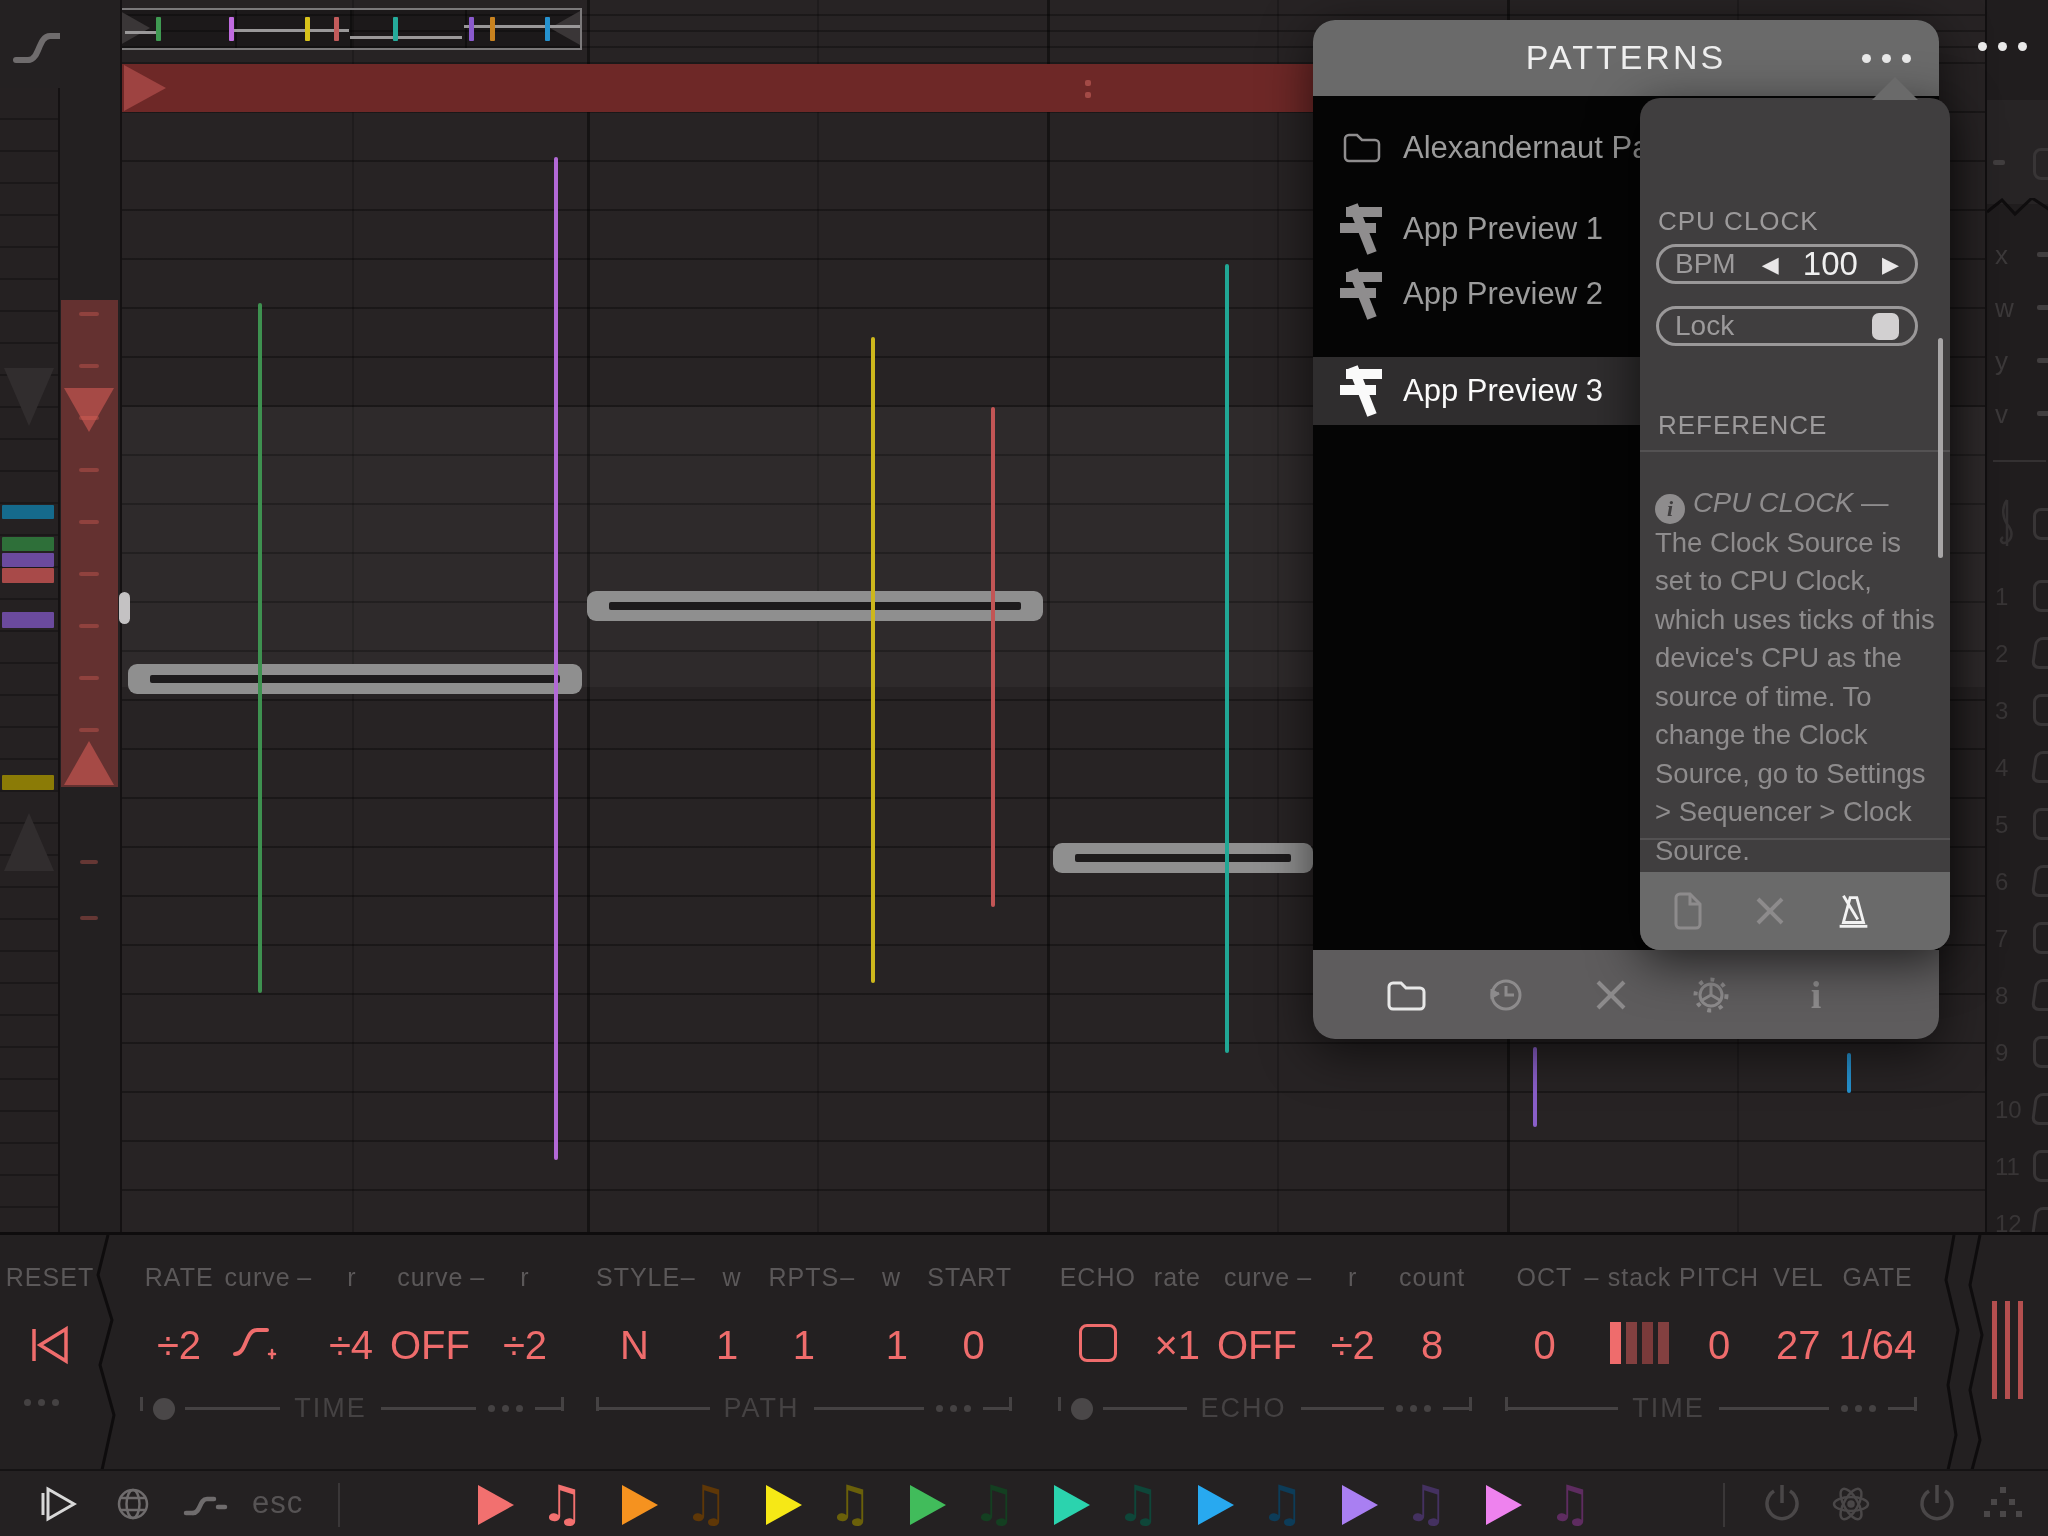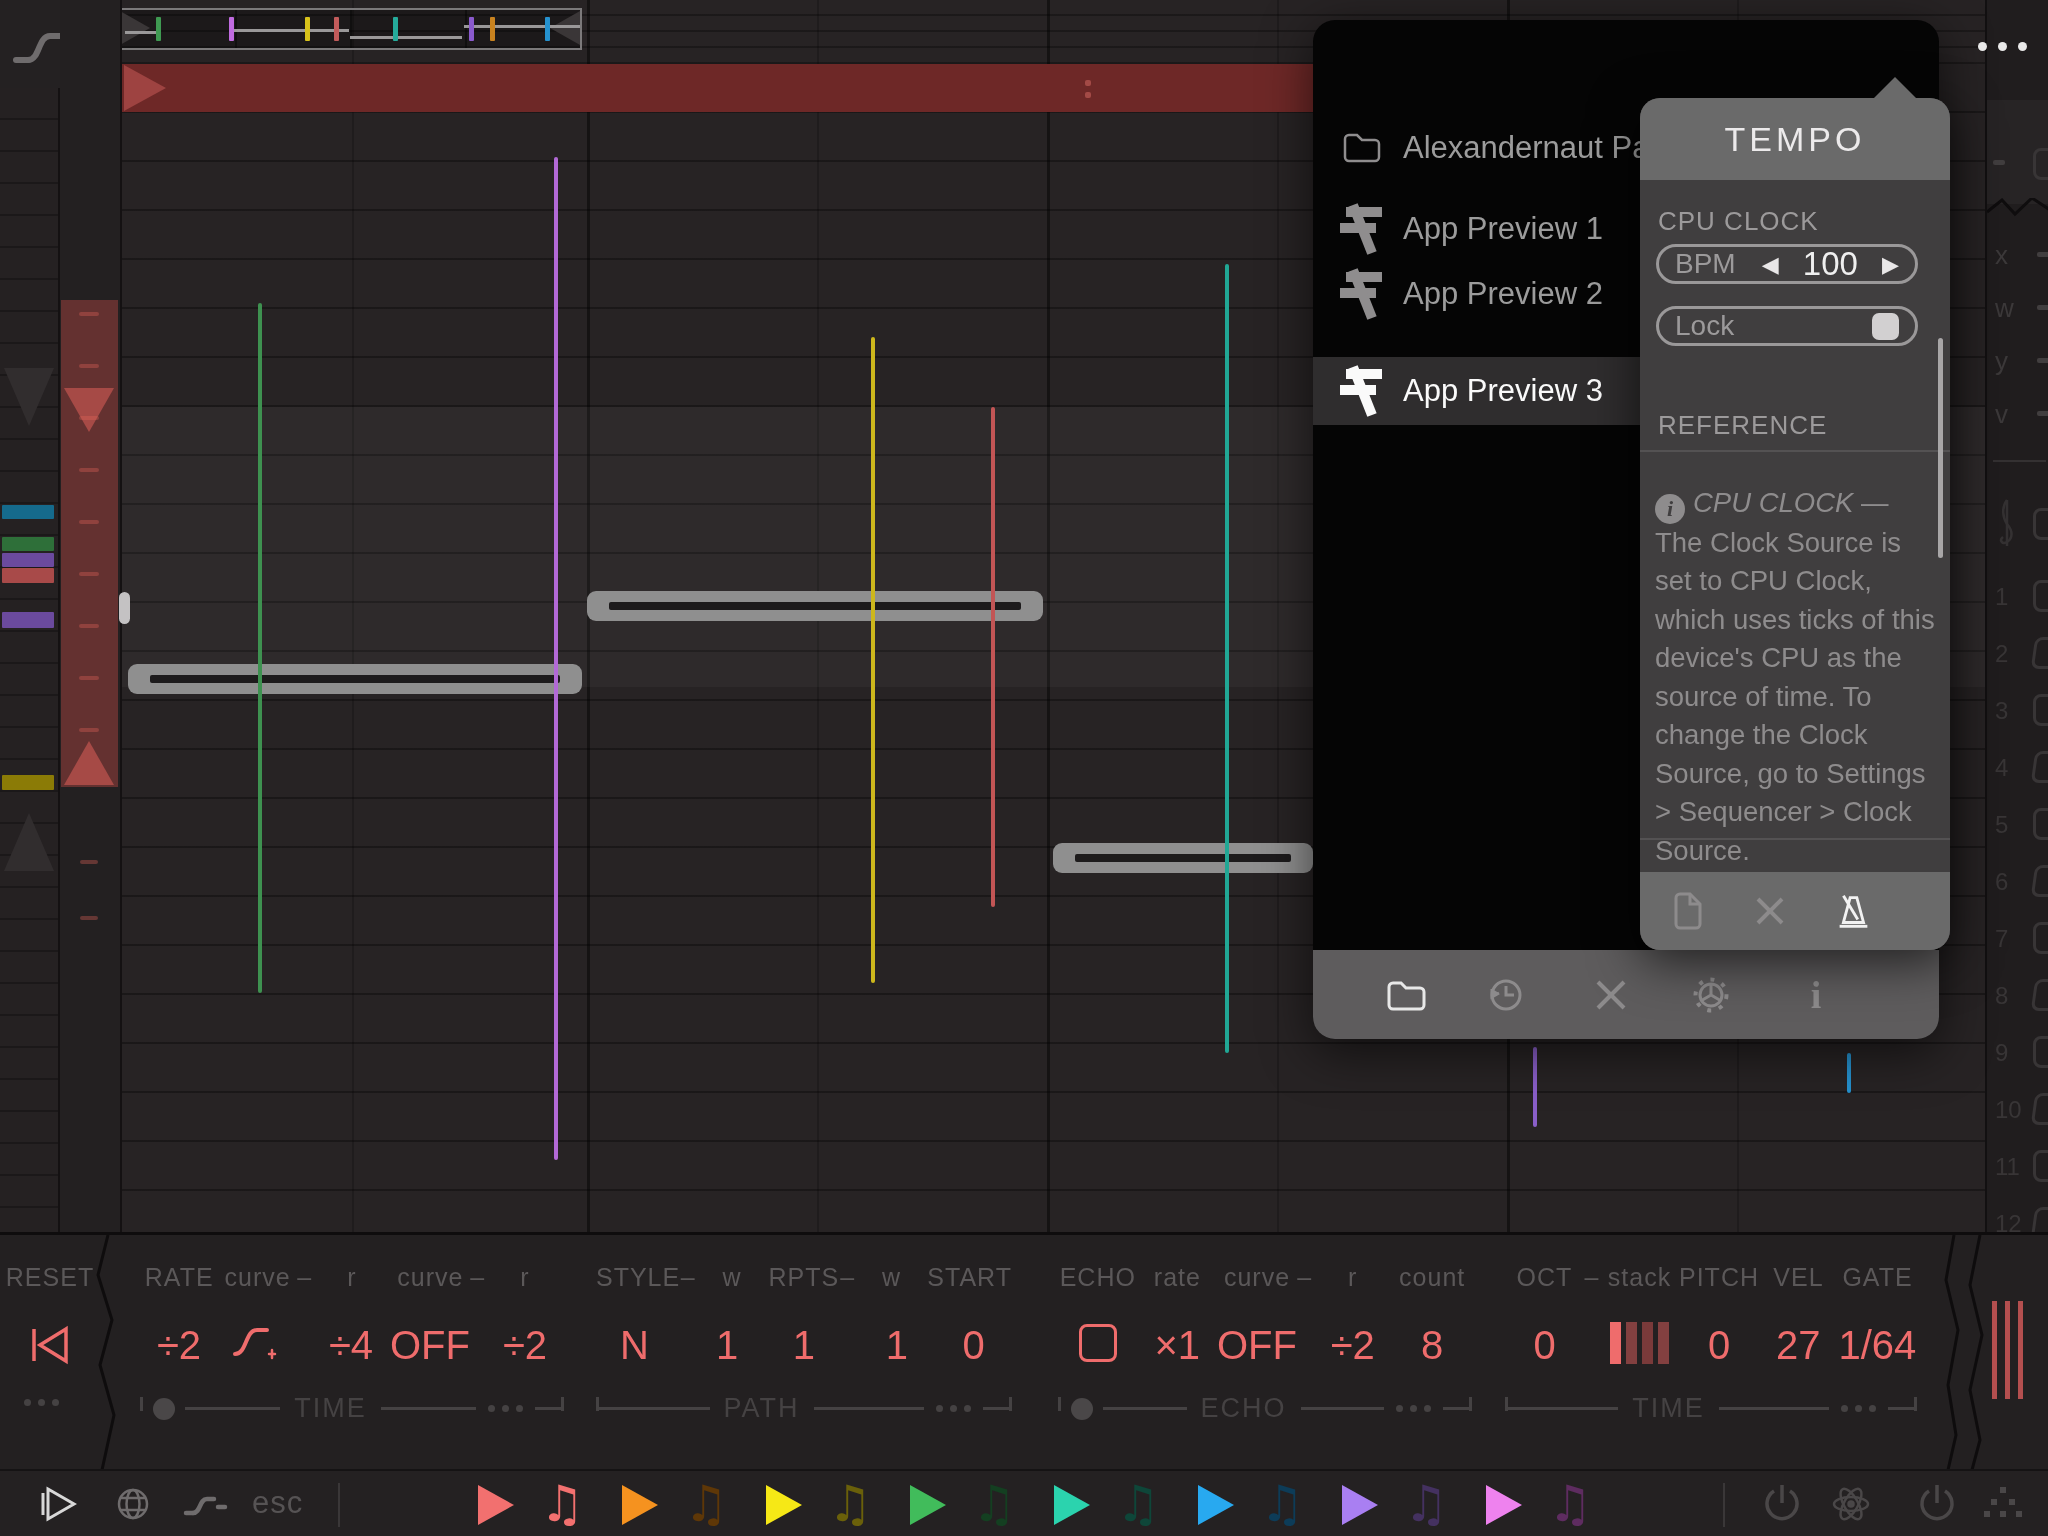--- a/index.html
+++ b/index.html
@@ -332,20 +332,28 @@
               <g stroke="currentColor" stroke-width="10" fill="none">
                 <path d="M6 9 H42"></path>
                 <path d="M0 25 H36"></path>
                 <path d="M13 2 L32 50"></path>
               </g>
             </svg>
           </div>
           <span>App Preview 3</span>
         </div>
       </div>
+    <div class="hdr">
+      <div class="title">PATTERNS</div>
+      <div class="dots3 hdr-dots">
+          <i></i>
+          <i></i>
+          <i></i>
+        </div>
+    </div>
     <div class="ftr">
       <div class="ic" style="left:70px">
         <svg width="42" height="34" viewBox="0 0 42 34">
             <path d="M4 9 a4 4 0 0 1 4 -4 h8 l5 5 h14 a4 4 0 0 1 4 4 v13 a4 4 0 0 1 -4 4 H8 a4 4 0 0 1 -4 -4 z" fill="none" stroke="#e8e8e8" stroke-width="3"></path>
           </svg>
       </div>
       <div class="ic" style="left:170px">
         <svg width="44" height="44" viewBox="0 0 44 44">
             <g stroke="#8d8b8c" stroke-width="3" fill="none">
               <circle cx="22" cy="22" r="14"></circle>
@@ -372,23 +380,20 @@
           </svg>
       </div>
       <div class="ic" style="left:480px">
         <span style="font-family:'Liberation Serif',serif;font-weight:bold;font-size:38px;color:#8d8b8c">i</span>
       </div>
     </div>
   </div>
 
   <div class="abs" id="tempo">
     <div class="caret"></div>
-    <div class="hdr">
-      <div class="title">TEMPO</div>
-    </div>
     <div class="seclabel" style="top:108px">CPU CLOCK</div>
     <div class="pill" style="top:146px">
       <span class="plabel">BPM</span>
       <span class="arr" style="margin-left:26px">◀</span>
       <span class="pval">100</span>
       <span class="arr">▶</span>
     </div>
     <div class="pill" style="top:208px">
       <span class="plabel">Lock</span>
       <span class="chk"></span>

